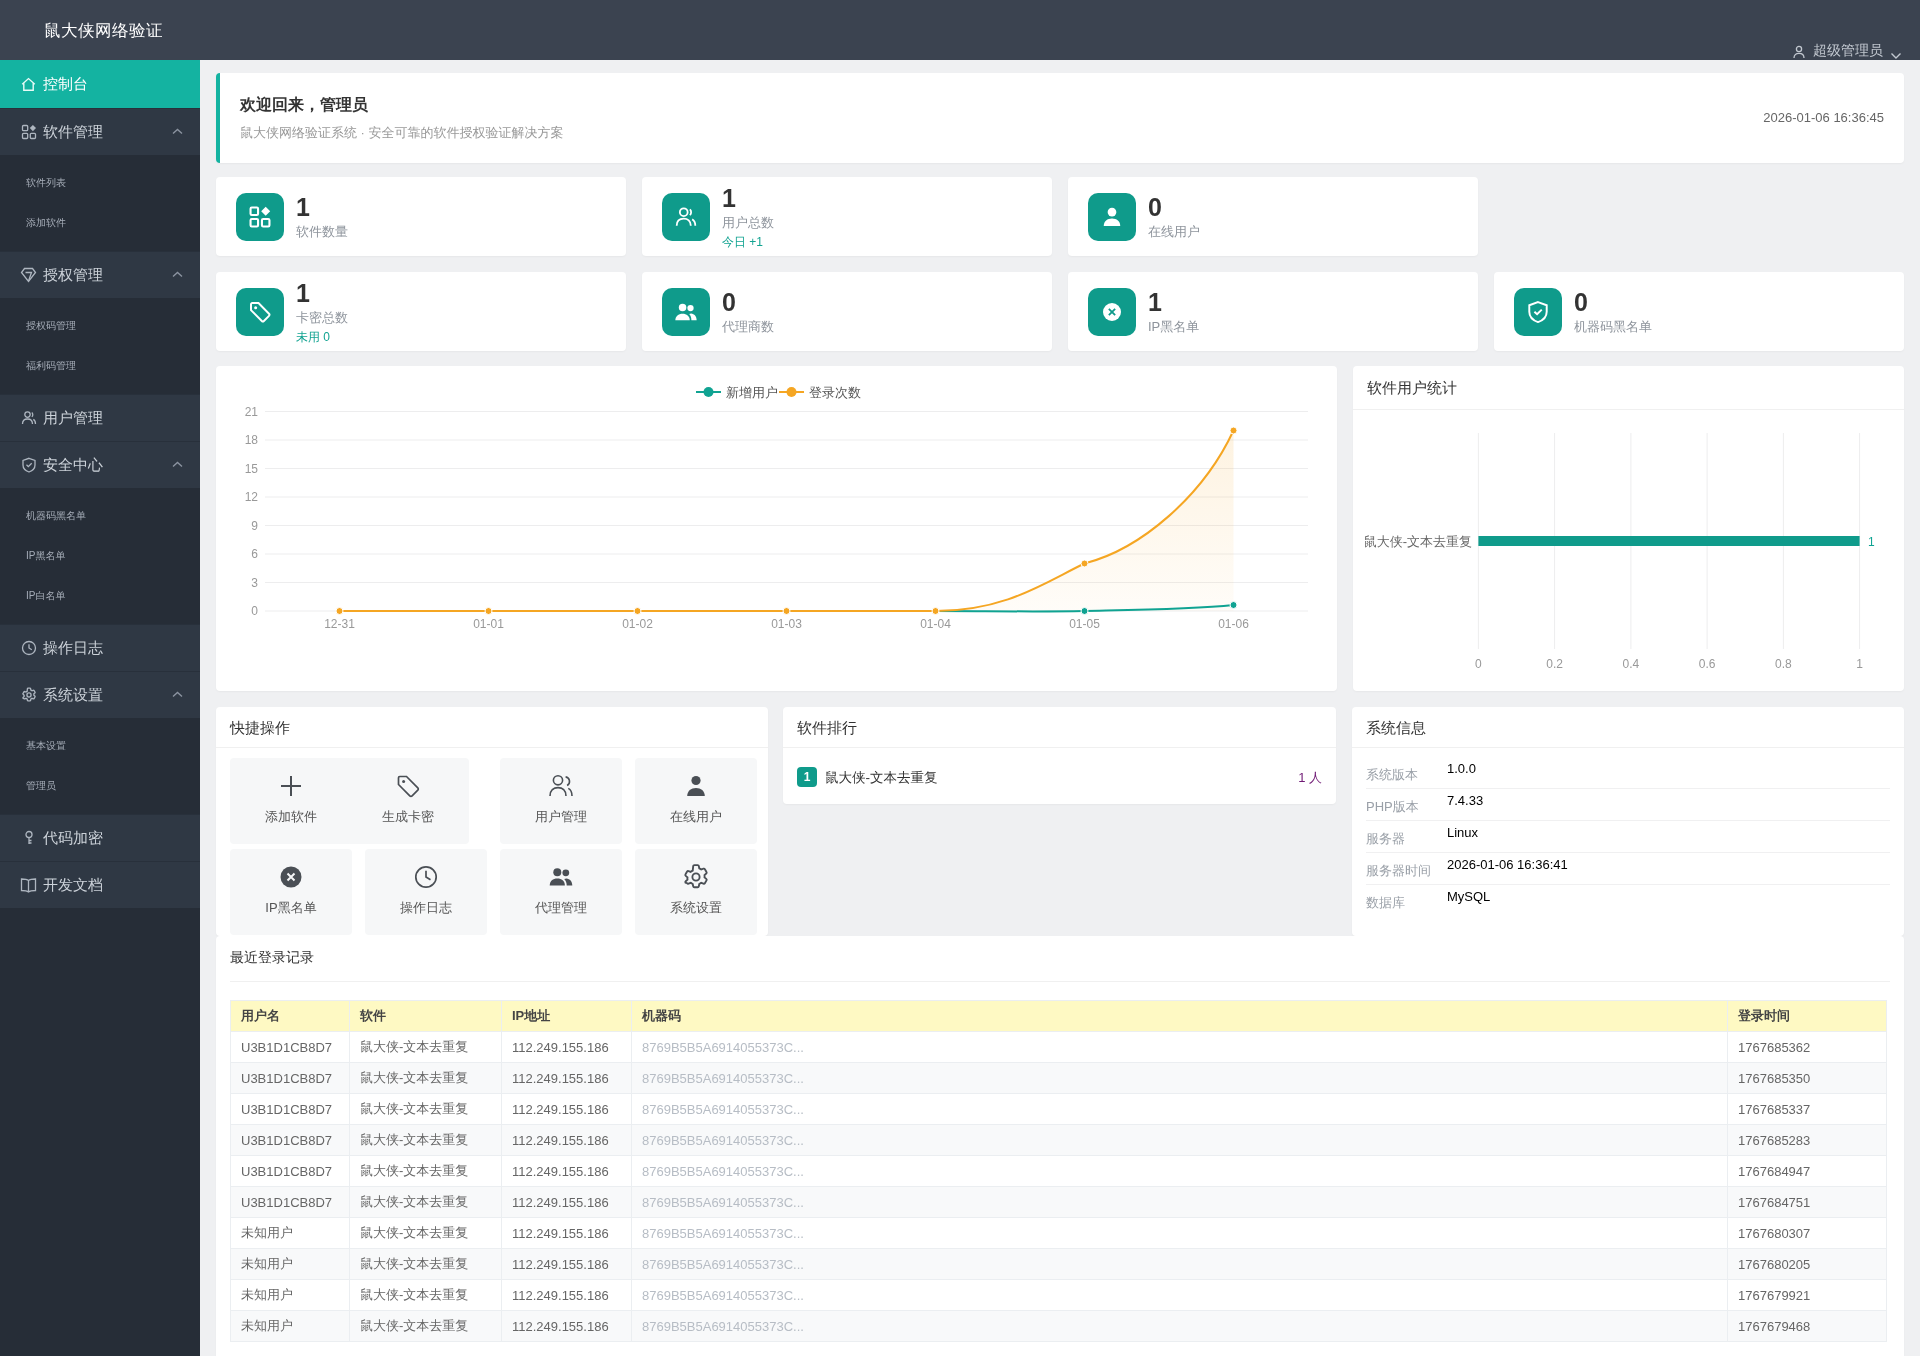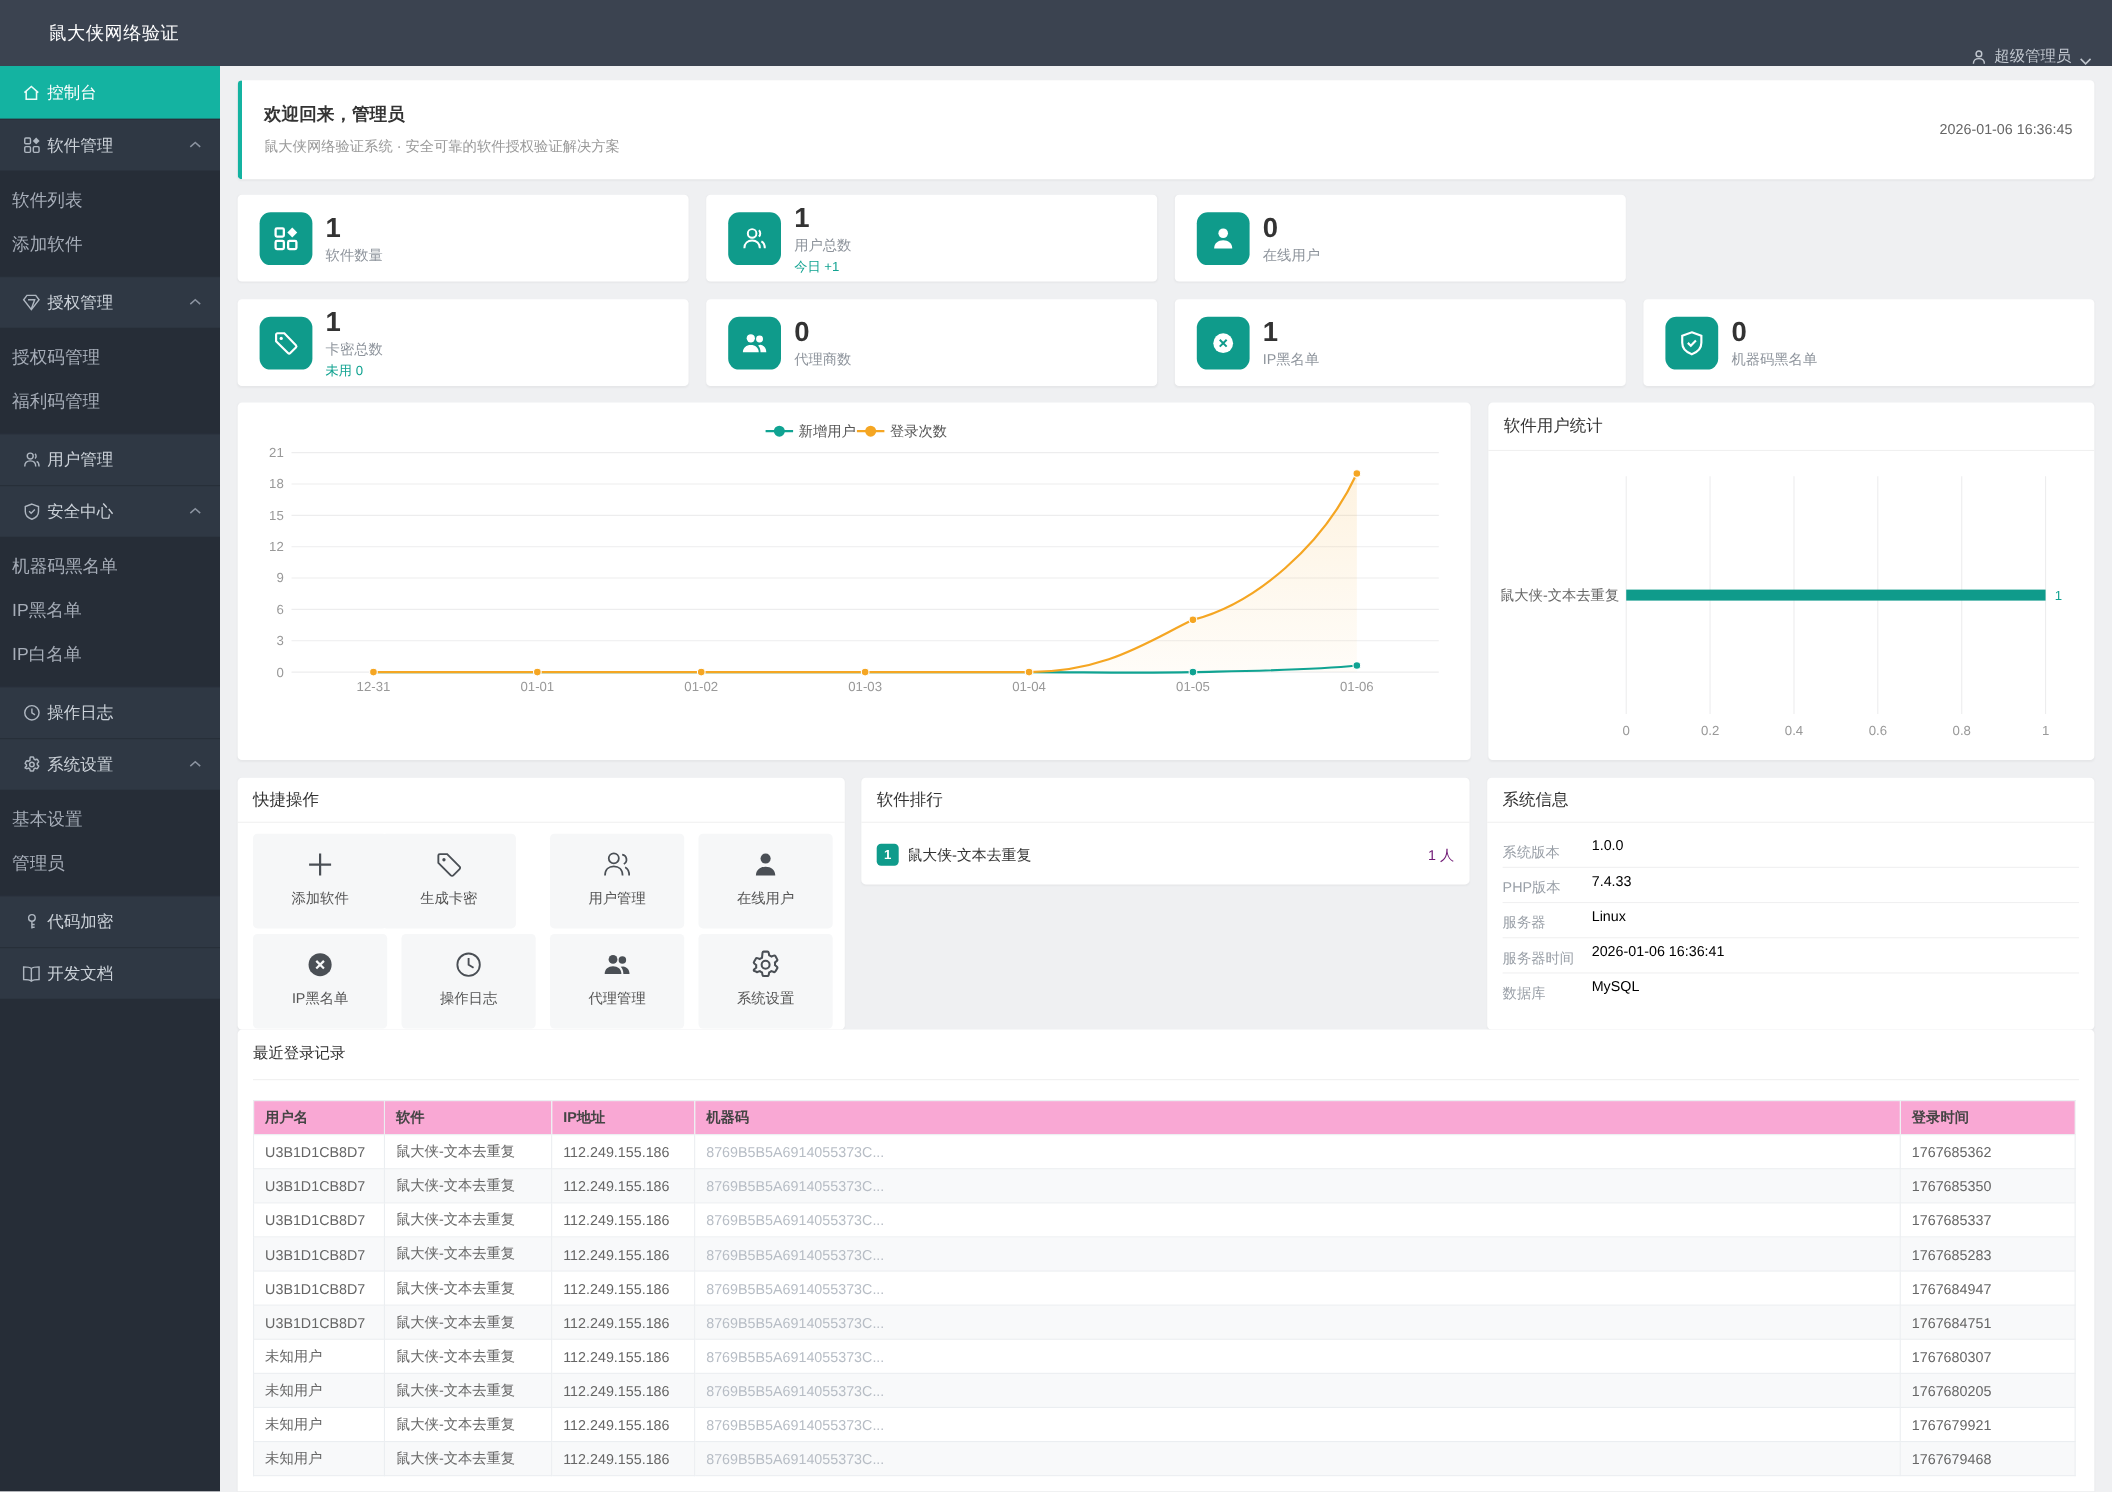--- a/index.html
+++ b/index.html
@@ -13,21 +13,21 @@
 #user svg{margin-right:6px}
 #user .chev{margin-left:7px}
 
 #sidebar{position:absolute;left:0;top:60px;width:200px;height:1296px;background:#262d37}
 .mi{height:47px;display:flex;align-items:center;padding-left:20px;background:#2f3844;color:#ccd2d9;font-size:15px;position:relative;border-top:1px solid rgba(0,0,0,.13)}
 .mi .ic{width:17px;height:17px;margin-right:6px;display:flex;align-items:center;justify-content:center;color:#aeb6c0}
 .mi.active{background:#14b3a1;color:#fff;border-top:none}
 .mi.active .ic{color:#e9fbf7}
 .mi .chev{position:absolute;right:17px;top:50%;margin-top:-4px;color:#8b93a0}
 .sub{background:#262d37;padding:8px 0}
-.sub a{display:block;height:40px;line-height:40px;padding-left:11px;color:#a6adb8;font-size:16px;text-decoration:none}
+.sub a{display:block;height:40px;line-height:40px;padding-left:26px;color:#a6adb8;font-size:10px;text-decoration:none}
 
 #main{position:absolute;left:200px;top:60px;width:1568px;height:1296px}
 .card{position:absolute;background:#fff;border-radius:4px;box-shadow:0 1px 2px rgba(0,0,0,.04)}
 .ct{font-size:15px;color:#333;font-weight:400;padding:0 14px;height:42px;line-height:42px;border-bottom:1px solid #f0f0f0}
 
 #welcome{left:16px;top:13px;width:1688px;height:90px;border-left:4px solid #14b3a1;border-radius:4px}
 #welcome h1{font-size:16px;color:#333;font-weight:700;position:absolute;left:20px;top:23px;line-height:18px}
 #welcome p{font-size:13px;color:#999;position:absolute;left:20px;top:52px;line-height:16px}
 #welcome .date{position:absolute;right:20px;top:37px;font-size:13px;color:#666;line-height:16px}
 
@@ -43,21 +43,21 @@
 .tile{position:absolute;width:122px;height:86px;background:#f6f7f8;border-radius:4px;text-align:center;color:#4a4f55}
 .tile .tic{position:absolute;left:0;right:0;top:15px;height:26px;display:flex;align-items:center;justify-content:center}
 .tile .tlb{position:absolute;left:0;right:0;top:50px;font-size:13px;color:#555}
 
 .sysrow{position:absolute;left:14px;right:14px;height:32px;border-bottom:1px solid #f0f0f1;font-size:13px}
 .sysrow .k{position:absolute;left:0;top:9px;color:#9aa0a8}
 .sysrow .v{position:absolute;left:81px;top:4px;color:#000000}
 
 table{border-collapse:collapse;table-layout:fixed;width:1656px;font-size:13px}
 th,td{border:1px solid #ebeef1;height:31px;padding:0 0 0 10px;text-align:left;font-weight:normal;white-space:nowrap;overflow:hidden}
-th{color:#444;font-weight:700;background:#f9a8d4}
+th{color:#444;font-weight:700;background:#fef9c3}
 td{color:#666}
 tr.alt td{background:#f8f9fa}
 td.mc{color:#b7bdc5}
 </style>
 </head>
 <body>
 <div id="header">
   <div id="logo">鼠大侠网络验证</div>
   <div id="user">
     <svg width="16" height="16" viewBox="0 0 16 16" fill="none" stroke="currentColor" stroke-width="1.3">

